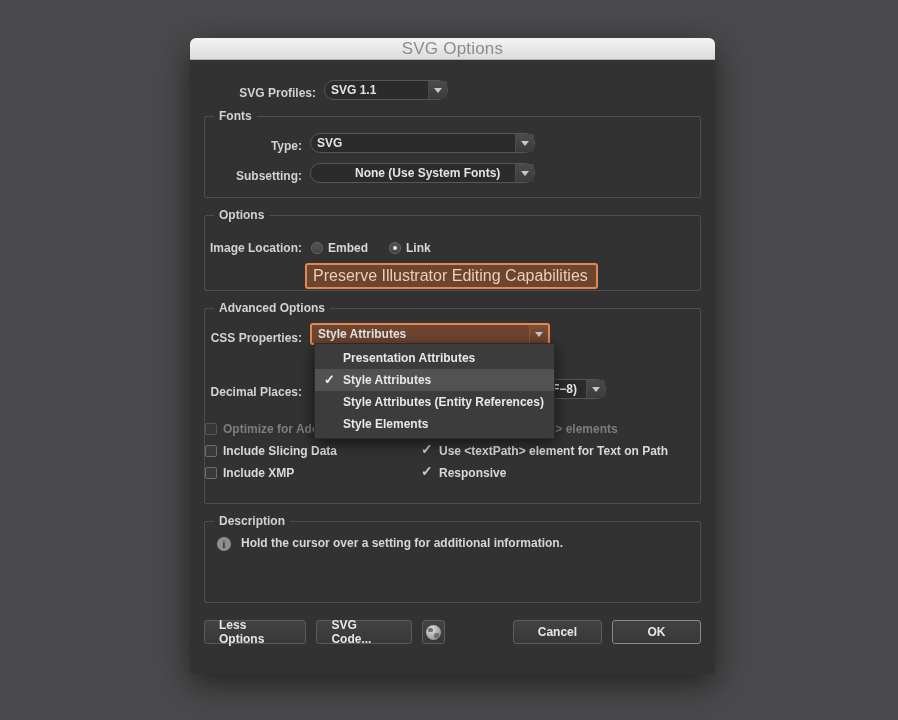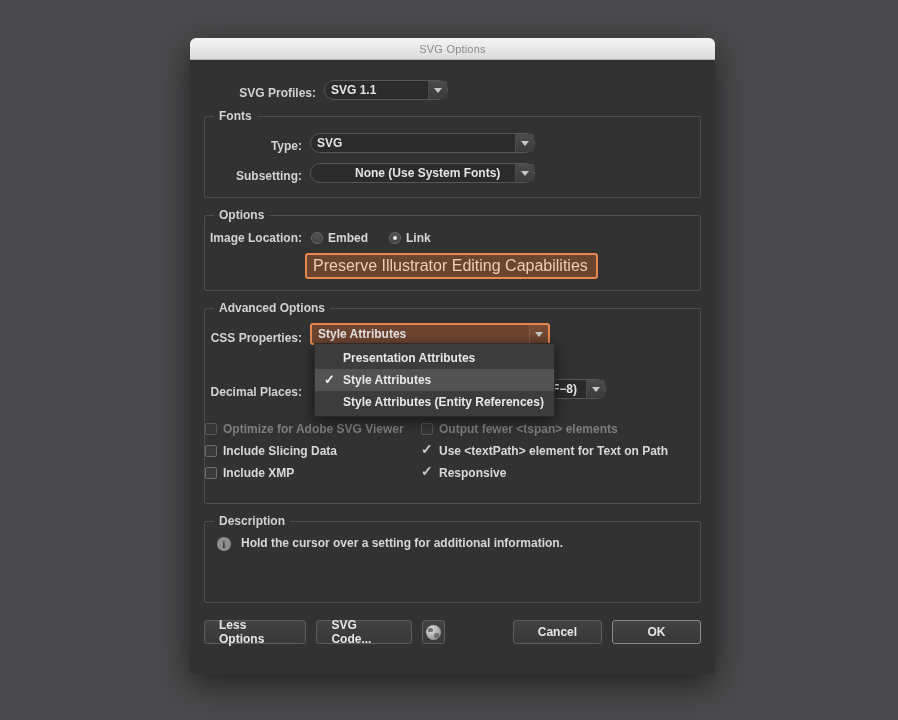--- a/index.html
+++ b/index.html
@@ -21,21 +21,21 @@
     box-shadow: 0 10px 34px rgba(0,0,0,.55);
   }
   .titlebar {
     height: 22px;
     background: linear-gradient(#f4f4f4, #dcdcdc);
     border-radius: 6px 6px 0 0;
     border-bottom: 1px solid #b4b4b4;
     display: flex; align-items: center; justify-content: center;
   }
   .titlebar-text {
-    font-size: 11px; color: #8c8c8c; letter-spacing: .2px;
+    font-size: 17px; color: #8c8c8c; letter-spacing: .2px;
   }
   .dialog-body { position: relative; padding: 0 14px; }
 
   
   .row { display: flex; align-items: flex-end; }
   .lbl {
     color: #d2d2d2; font-size: 12px; font-weight: bold;
     text-align: right; white-space: nowrap;
   }
 
@@ -242,21 +242,21 @@
             <span class="arrow-box">
                 <i class="caret"></i>
               </span>
           </div>
         </div>
       </div>
 
       <div class="group" style="margin-top:17px; height:76px;">
         <div class="group-title">Options</div>
 
-        <div class="row" style="margin-top:15px;">
+        <div class="row" style="margin-top:25px;">
           <div class="lbl" style="width:97px;">Image Location:</div>
           <div class="radio" style="margin-left:9px;">
             <span class="dot"></span>
             <span class="rlabel">Embed</span>
           </div>
           <div class="radio on" style="margin-left:21px;">
             <span class="dot"></span>
             <span class="rlabel">Link</span>
           </div>
         </div>
@@ -356,16 +356,19 @@
       <div class="menu-item">
         <span>Presentation Attributes</span>
       </div>
       <div class="menu-item selected">
         <span class="tick">✓</span>
         <span>Style Attributes</span>
       </div>
       <div class="menu-item">
         <span>Style Attributes (Entity References)</span>
       </div>
+      <div class="menu-item">
+        <span>Style Elements</span>
+      </div>
     </div>
 
   </div>
 </div>
 
 </body></html>

